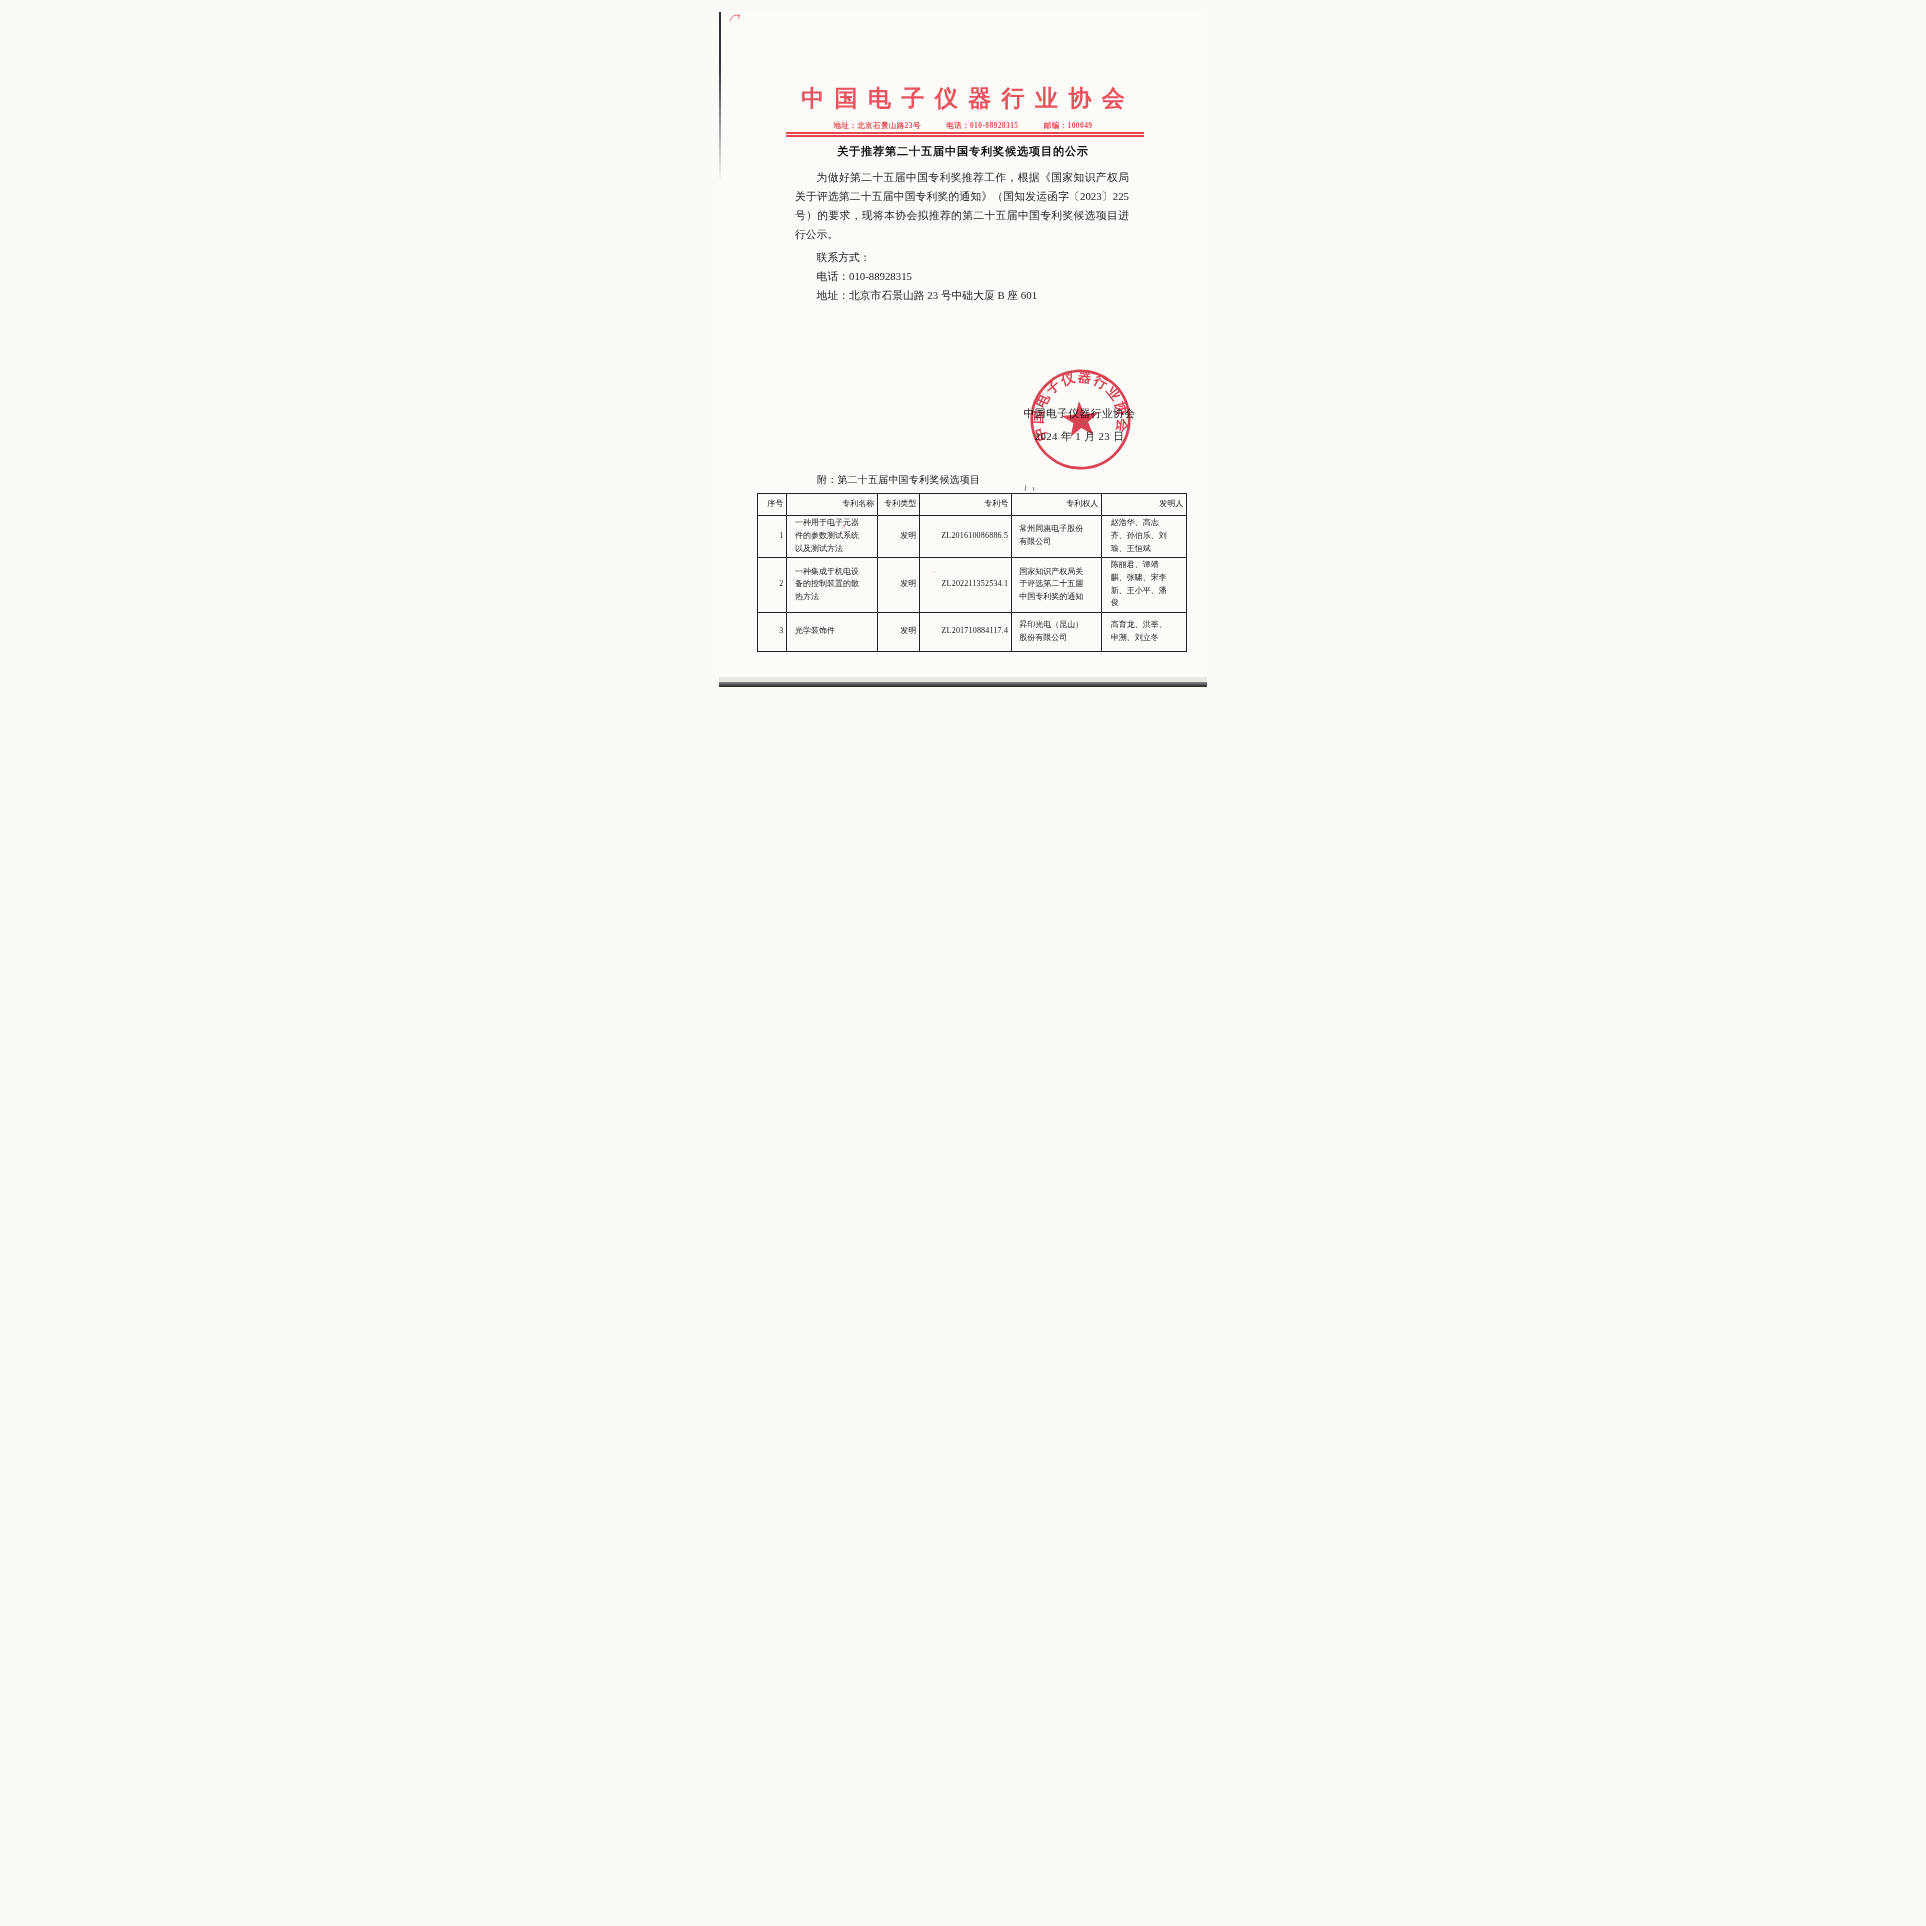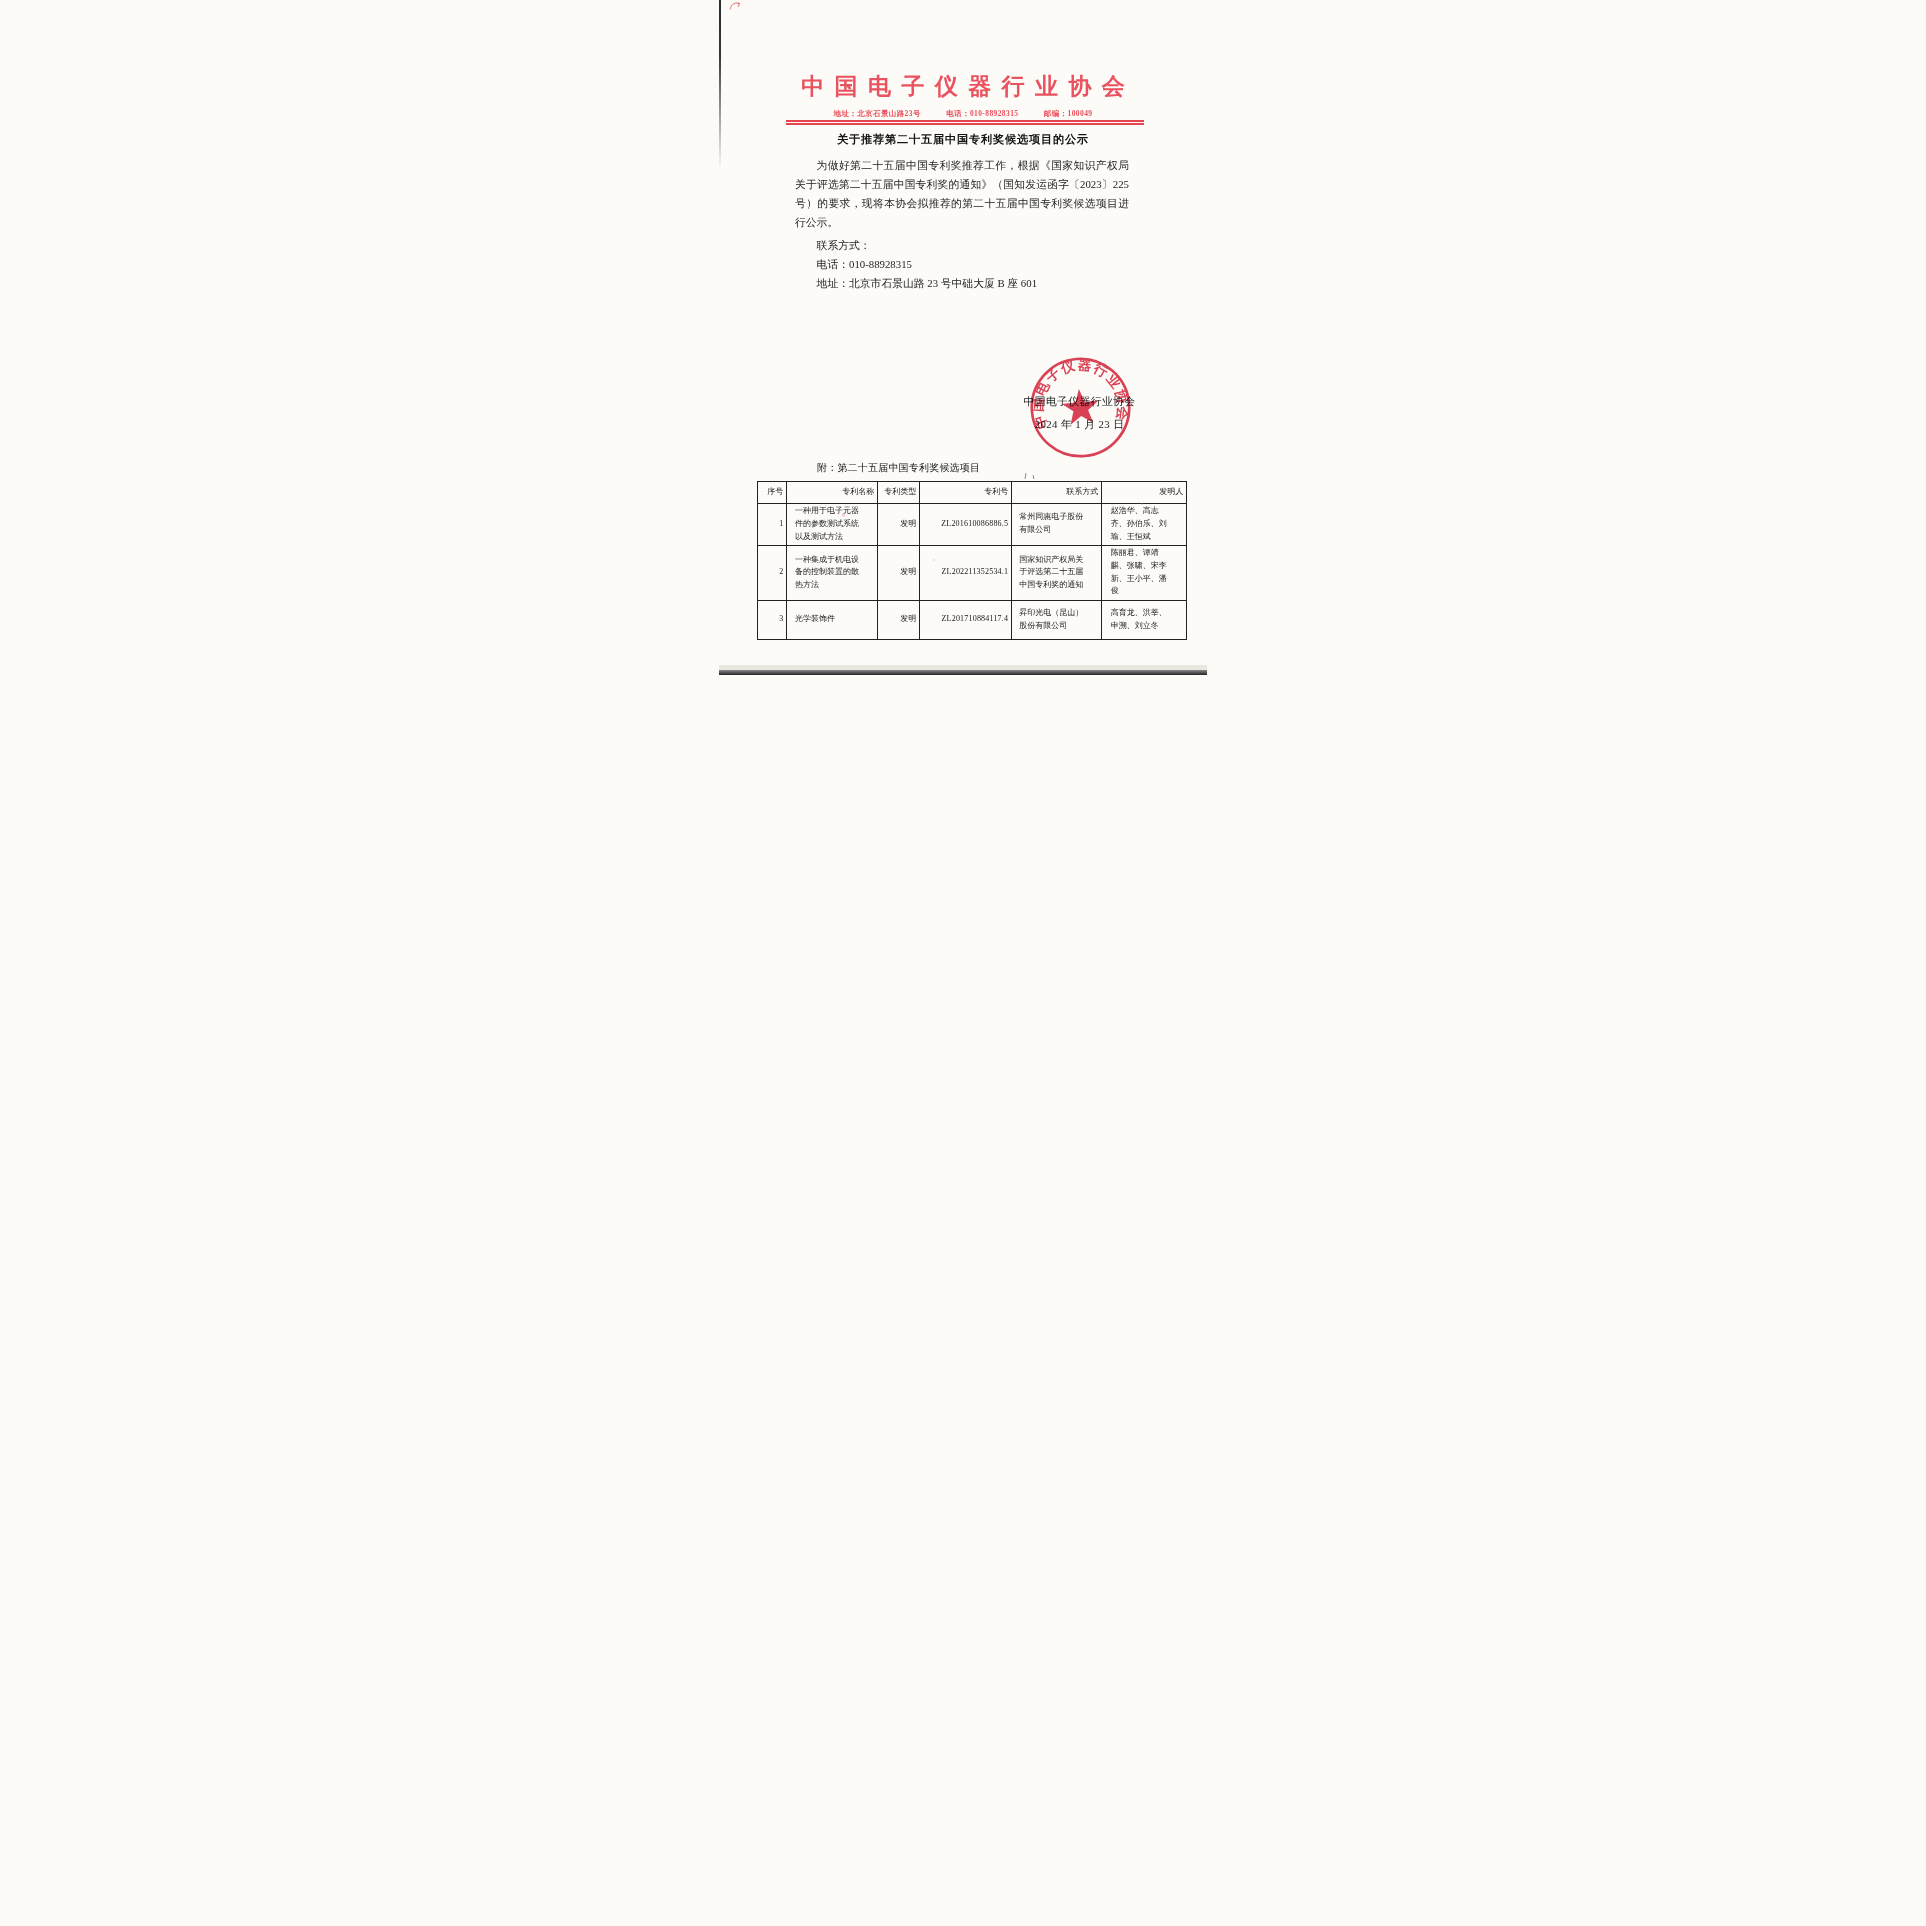--- a/index.html
+++ b/index.html
@@ -1,17 +1,17 @@
 <!DOCTYPE html>
 <html style="font-size:6.2px"><head>
 <meta charset="utf-8">
 <style>
   html,body{margin:0;padding:0;background:#fbfaf6;}
   #page{
-    position:relative;width:488px;height:675px;margin:0 auto;
+    position:relative;width:488px;height:675px;margin:12px auto;
     background:#fcfbf7;overflow:hidden;
     font-family:"Liberation Serif","DejaVu Serif",serif;
     color:#1e1e1e;
   }
   
   .lh-title{
     position:absolute;top:71px;left:0;right:0;text-align:center;
     font-size:23px;font-weight:700;letter-spacing:10.4px;padding-left:10.4px;
     white-space:nowrap;
   }
@@ -141,21 +141,21 @@
       <col style="width:92px">
         <col style="width:90px">
         <col style="width:85px">
     </colgroup>
     <thead>
       <tr>
           <th>序号</th>
           <th>专利名称</th>
           <th>专利类型</th>
           <th>专利号</th>
-          <th>联系方式</th>
+          <th>专利权人</th>
           <th>发明人</th>
         </tr>
     </thead>
     <tbody>
         <tr>
           <td class="c0">1</td>
           <td class="c1">一种用于电子元器件的参数测试系统以及测试方法</td>
           <td class="c2">发明</td>
           <td class="c3">ZL201610086886.5</td>
           <td class="c4">常州同惠电子股份有限公司</td>

